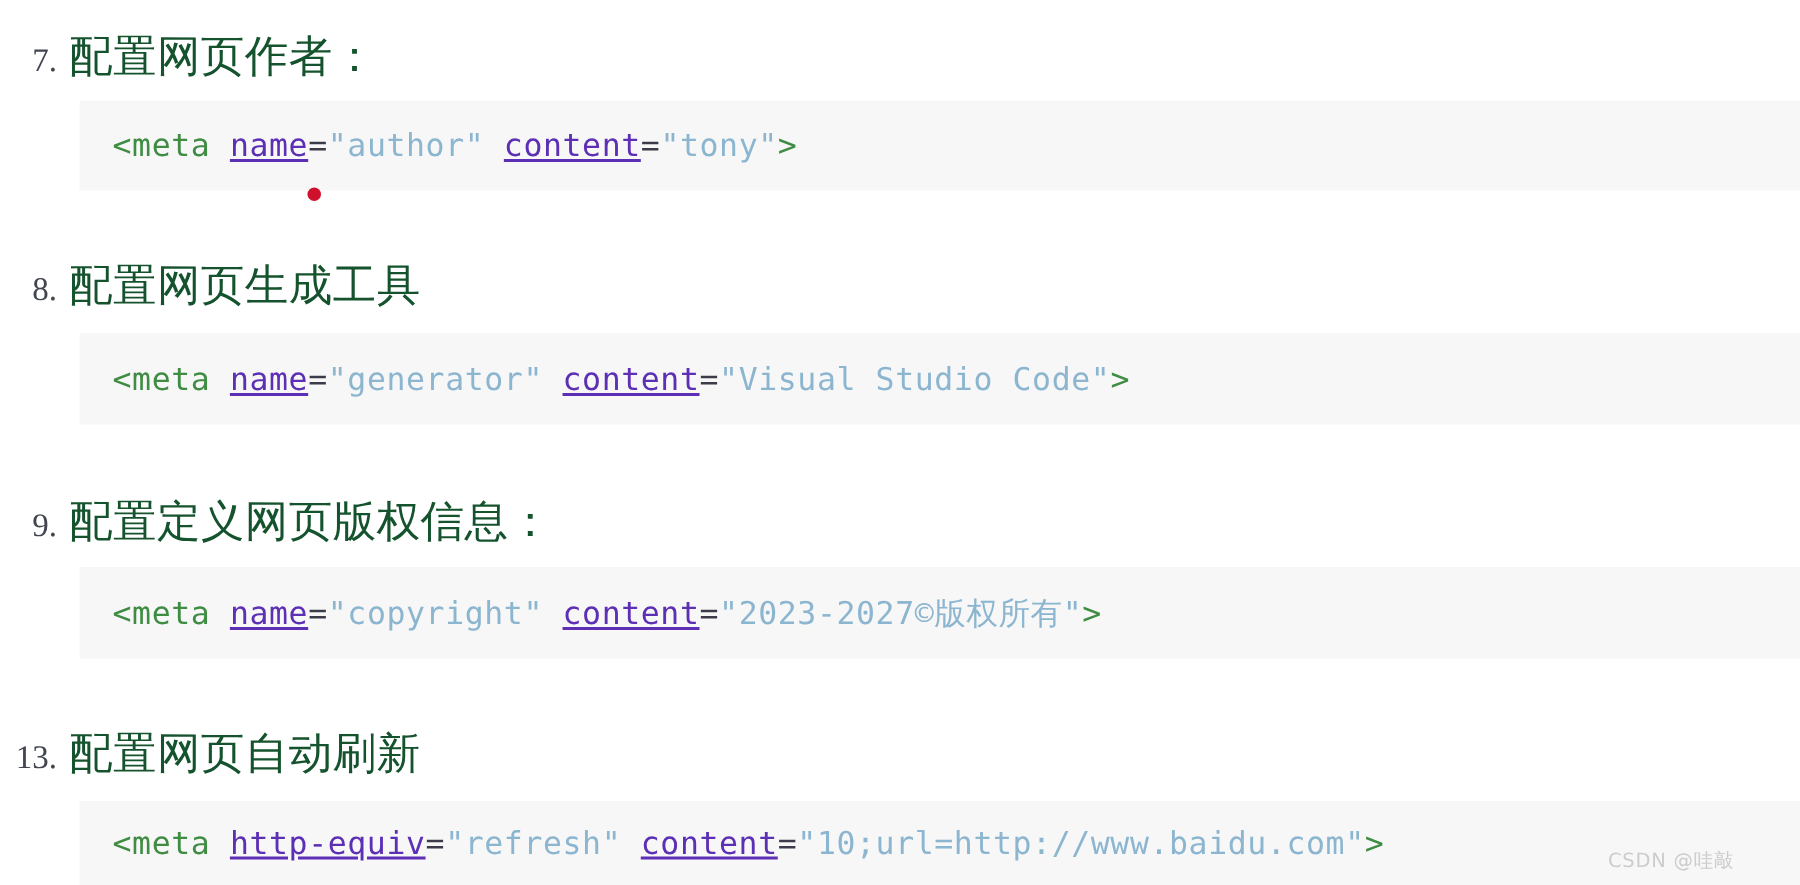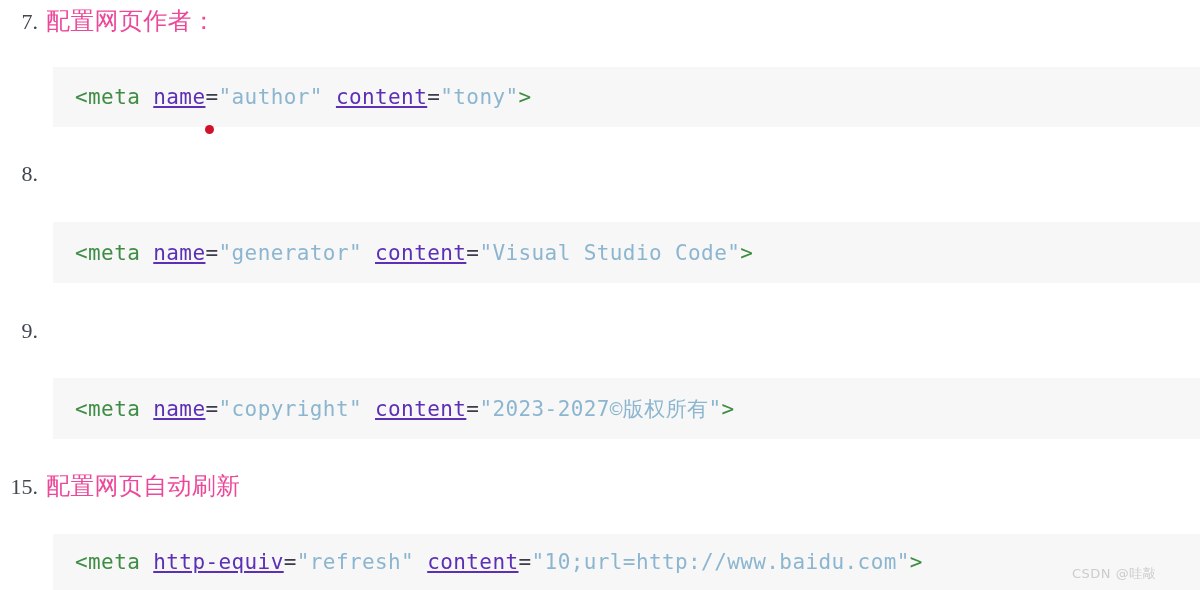--- a/index.html
+++ b/index.html
@@ -38,23 +38,24 @@
     width: 46px;
     text-align: right;
     padding-right: 8px;
     font-family: "Liberation Serif", "DejaVu Serif", serif;
     font-size: 22px;
     color: #41464f;
     box-sizing: border-box;
   }
   .item-text {
     font-family: "DejaVu Sans", "Liberation Sans", sans-serif;
-    font-size: 24px;
+    font-size: 29px;
     letter-spacing: 0.3px;
-    color: #ec4899;
+    color: #14532d;
+    margin-top: 16px;
   }
 
   
   .code-block {
     position: absolute;
     left: 53px;
     width: 1147px;
     background: #f7f7f8;
     box-sizing: border-box;
     display: flex;
@@ -103,34 +104,36 @@
     <span class="item-marker">7.</span>
     <span class="item-text">配置网页作者：</span>
   </div>
   <div class="code-block" style="top:67px; height:60px;">
     <div class="code-line"><span class="tok-tag">&lt;meta</span><span class="tok-eq"> </span><span class="tok-attr">name</span><span class="tok-eq">=</span><span class="tok-str">"author"</span><span class="tok-eq"> </span><span class="tok-attr">content</span><span class="tok-eq">=</span><span class="tok-str">"tony"</span><span class="tok-punct">&gt;</span></div>
   </div>
   <div class="red-dot" style="left:205px; top:125px;"></div>
 
   <div class="item-heading" style="top:159px;">
     <span class="item-marker">8.</span>
+    <span class="item-text">配置网页生成工具</span>
   </div>
   <div class="code-block" style="top:222px; height:61px;">
     <div class="code-line"><span class="tok-tag">&lt;meta</span><span class="tok-eq"> </span><span class="tok-attr">name</span><span class="tok-eq">=</span><span class="tok-str">"generator"</span><span class="tok-eq"> </span><span class="tok-attr">content</span><span class="tok-eq">=</span><span class="tok-str">"Visual Studio Code"</span><span class="tok-punct">&gt;</span></div>
   </div>
 
   <div class="item-heading" style="top:316px;">
     <span class="item-marker">9.</span>
+    <span class="item-text">配置定义网页版权信息：</span>
   </div>
   <div class="code-block" style="top:378px; height:61px;">
     <div class="code-line"><span class="tok-tag">&lt;meta</span><span class="tok-eq"> </span><span class="tok-attr">name</span><span class="tok-eq">=</span><span class="tok-str">"copyright"</span><span class="tok-eq"> </span><span class="tok-attr">content</span><span class="tok-eq">=</span><span class="tok-str">"2023-2027©版权所有"</span><span class="tok-punct">&gt;</span></div>
   </div>
 
   <div class="item-heading" style="top:471px;">
-    <span class="item-marker">15.</span>
+    <span class="item-marker">13.</span>
     <span class="item-text">配置网页自动刷新</span>
   </div>
   <div class="code-block" style="top:534px; height:56px;">
     <div class="code-line"><span class="tok-tag">&lt;meta</span><span class="tok-eq"> </span><span class="tok-attr">http-equiv</span><span class="tok-eq">=</span><span class="tok-str">"refresh"</span><span class="tok-eq"> </span><span class="tok-attr">content</span><span class="tok-eq">=</span><span class="tok-str">"10;url=http://www.baidu.com"</span><span class="tok-punct">&gt;</span></div>
   </div>
 
   <div class="watermark" style="left:1072px; top:565px;">CSDN @哇敲</div>
 
 </div>
 

